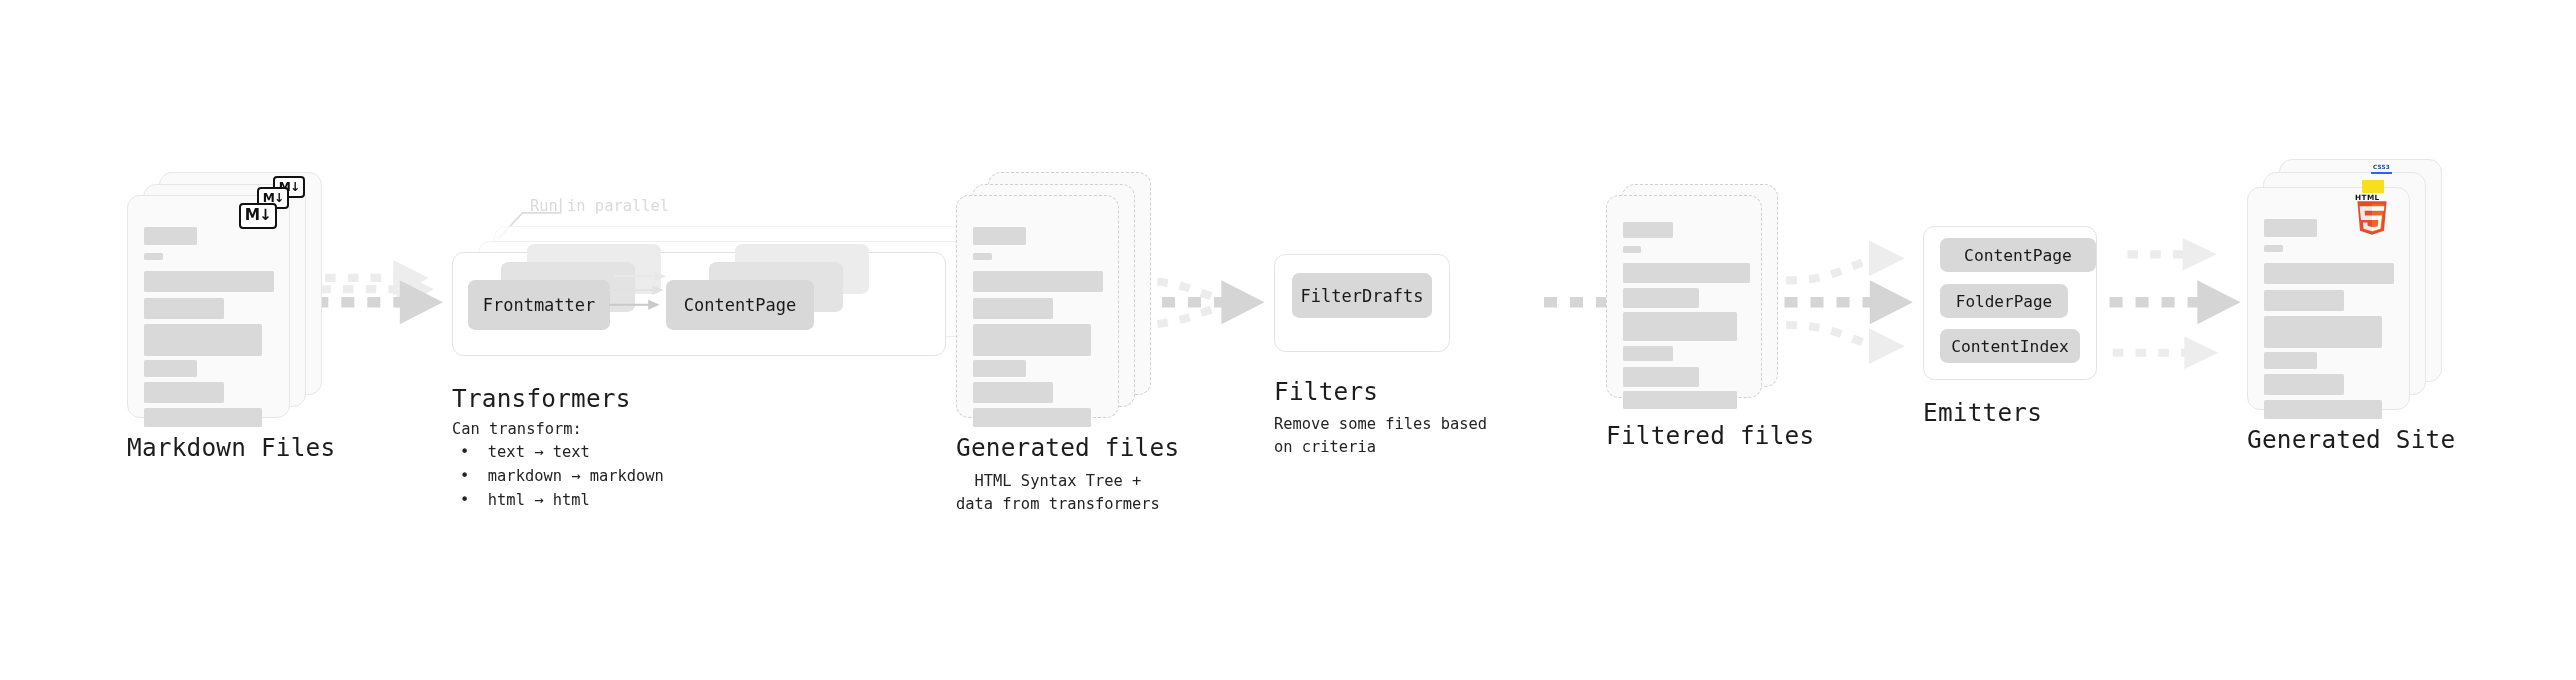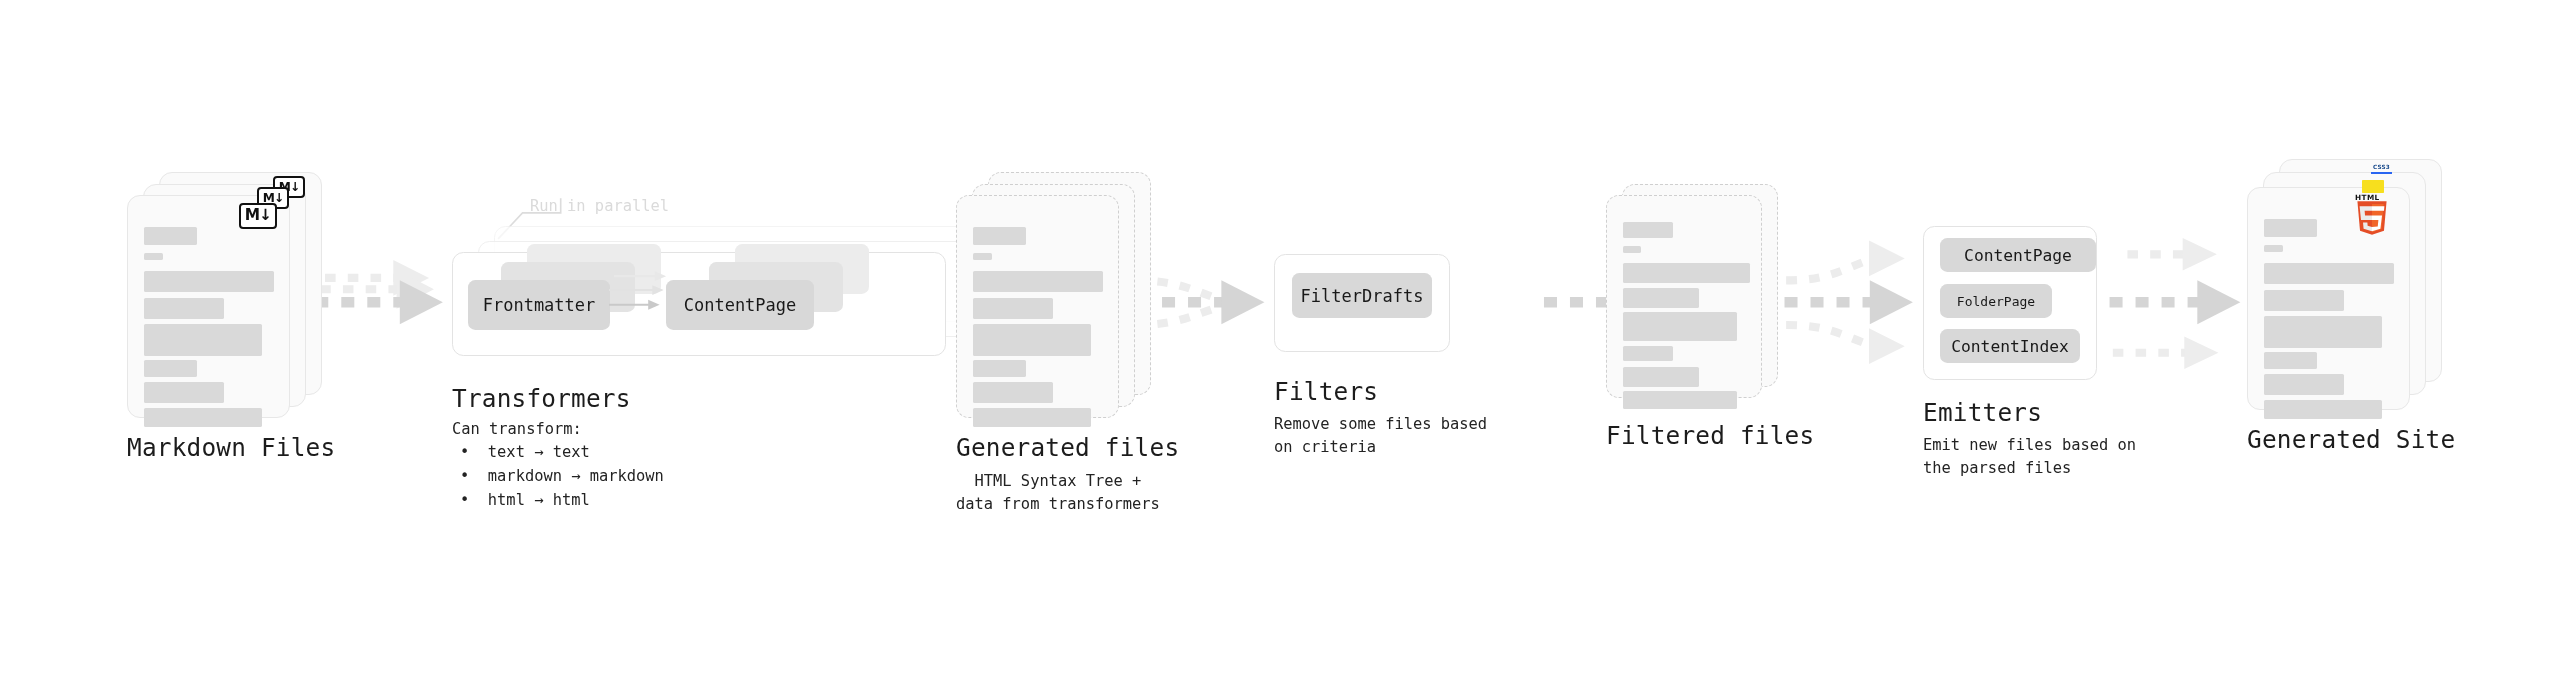--- a/index.html
+++ b/index.html
@@ -259,30 +259,28 @@
       </div>
     </div>
   </div>
   <div class="stage-title" style="left:1606px;top:421px;">Filtered files</div>
 
   <div>
     <div class="panel" style="left:1923px;top:226px;width:174px;height:154px;"></div>
     <div class="chip" style="left:1940px;top:238px;width:156px;height:34px;font-size:16.3px;">
       <span>ContentPage</span>
     </div>
-    <div class="chip" style="left:1940px;top:284px;width:112px;height:34px;font-size:13px;">
+    <div class="chip" style="left:1940px;top:284px;width:128px;height:34px;font-size:16px;">
       <span>FolderPage</span>
     </div>
     <div class="chip" style="left:1940px;top:329px;width:140px;height:34px;font-size:16.3px;">
       <span>ContentIndex</span>
     </div>
   </div>
   <div class="stage-title" style="left:1923px;top:398px;">Emitters</div>
-  <div class="stage-desc" style="left:1923px;top:434px;">Emit new files based on
-the parsed files</div>
 
   <div class="doc-stack">
     <div class="doc-card" style="left:2279px;top:159px;width:163px;height:223px;"></div>
     <div class="doc-card" style="left:2263px;top:172px;width:163px;height:223px;"></div>
     <div class="doc-card" style="left:2247px;top:187px;width:163px;height:223px;">
       <div class="doc-body">
         <div class="doc-line" style="left:16.3px;top:31px;width:53px;height:18px;"></div>
         <div class="doc-line" style="left:16.3px;top:57px;width:18.7px;height:6.5px;"></div>
         <div class="doc-line" style="left:16.3px;top:75px;width:130px;height:21px;"></div>
         <div class="doc-line" style="left:16.3px;top:102px;width:80px;height:21px;"></div>

